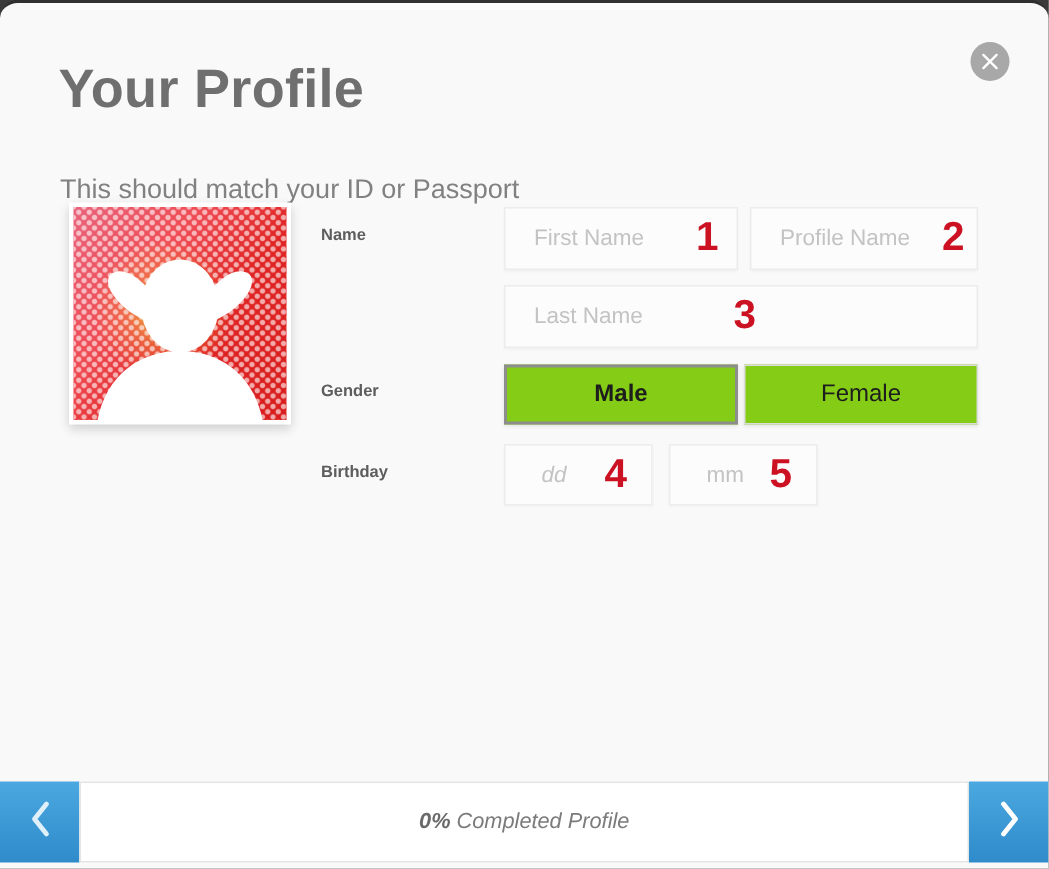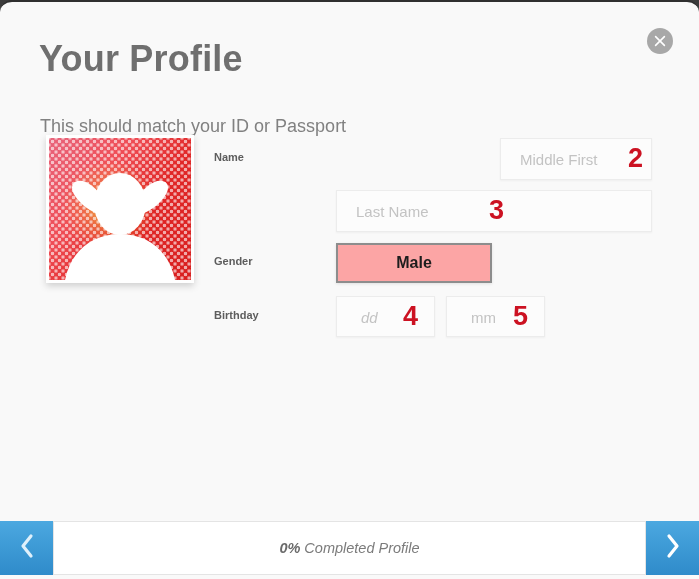--- a/index.html
+++ b/index.html
@@ -77,21 +77,21 @@
   }
   .ph-left  { left:19px; }
   .num {
     position:absolute; top:50%; transform:translateY(-52%);
     font-size:27px; font-weight:bold; color:#cc1222;
     font-family:"Liberation Sans", sans-serif;
   }
 
   .gender-btn {
     position:absolute; top:241px; height:40px;
-    background:#fca5a5;
+    background:#84cc16;
     display:flex; align-items:center; justify-content:center;
     font-size:16px; color:#1d1d1d; cursor:pointer;
     box-shadow:0 1px 3px rgba(0,0,0,.10);
   }
   #gender-male   { left:336px; width:156px; border:2px solid #8d8d8d; font-weight:bold; }
   #gender-female { left:496px; width:156px; border:1px solid #dcdcdc; font-weight:normal; }
 
   
   #footer {
     position:absolute; left:0; bottom:0; width:699px; height:58px;
@@ -143,34 +143,39 @@
 
         <ellipse cx="71" cy="66" rx="26" ry="31" fill="#ffffff"></ellipse>
 
         <path d="M71 96 C44 96 22 112 16 142 L126 142 C120 112 98 96 71 96 Z" fill="#ffffff"></path>
       </svg>
     </div>
   </div>
 
   <div class="form-label" style="left:214px; top:149px;">Name</div>
 
+  <div class="field" style="left:336px; top:136px; width:156px; height:42px;">
+    <span class="ph ph-left">First Name</span>
+    <span class="num" style="right:12px;">1</span>
+  </div>
 
   <div class="field" style="left:500px; top:136px; width:152px; height:42px;">
-    <span class="ph ph-left">Middle First</span>
+    <span class="ph ph-left">Profile Name</span>
     <span class="num" style="right:8px;">2</span>
   </div>
 
   <div class="field" style="left:336px; top:188px; width:316px; height:42px;">
     <span class="ph ph-left">Last Name</span>
     <span class="num" style="left:152px;">3</span>
   </div>
 
   <div class="form-label" style="left:214px; top:253px;">Gender</div>
 
   <div class="gender-btn" id="gender-male">Male</div>
+  <div class="gender-btn" id="gender-female">Female</div>
 
   <div class="form-label" style="left:214px; top:307px;">Birthday</div>
 
   <div class="field" style="left:336px; top:294px; width:99px; height:41px;">
     <span class="ph" style="left:24px;font-style:italic;">dd</span>
     <span class="num" style="right:16px;">4</span>
   </div>
 
   <div class="field" style="left:446px; top:294px; width:99px; height:41px;text-align:right;">
     <span class="ph" style="left:24px;">mm</span>

